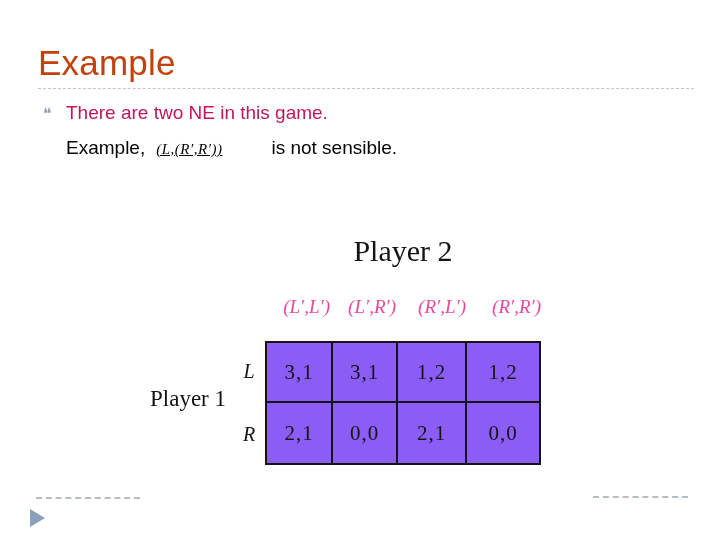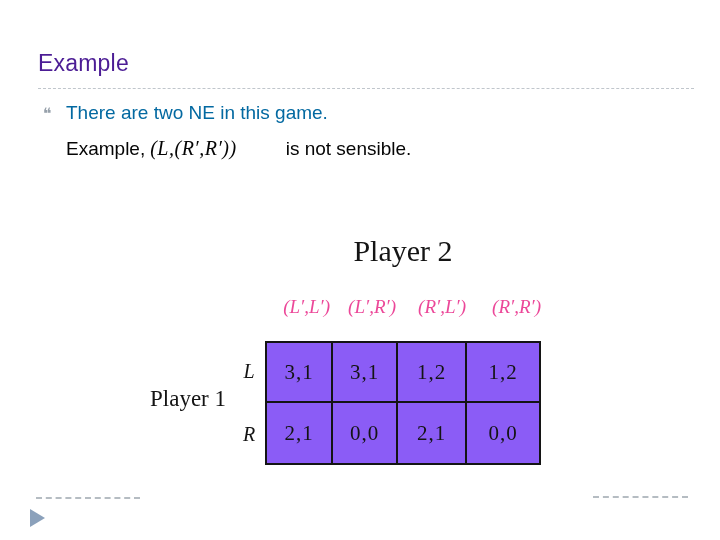--- a/index.html
+++ b/index.html
@@ -6,44 +6,44 @@
   body{
     width:720px;height:540px;background:#ffffff;
     font-family:"Liberation Sans",sans-serif;
     position:relative;overflow:hidden;
   }
   .slide{position:absolute;inset:0;background:#ffffff;}
 
   
   .slide-title{
     position:absolute;left:38px;top:47px;
-    font-size:23px;line-height:32px;color:#4c1d95;
+    font-size:35px;line-height:32px;color:#c2410c;
     letter-spacing:.2px;
   }
   .title-rule{
     position:absolute;left:38px;top:88px;width:656px;height:0;
     border-top:1px dashed #c0c6cc;
   }
 
   
   .bullet-glyph{
     position:absolute;left:43px;top:104px;
     font-size:16px;color:#97a1ab;font-family:"DejaVu Sans",sans-serif;
   }
   .body-line1{
     position:absolute;left:66px;top:101px;
-    font-size:19px;line-height:24px;color:#0369a1;
+    font-size:19px;line-height:24px;color:#be185d;
   }
   .body-line2{
     position:absolute;left:66px;top:136px;
     font-size:19px;line-height:24px;color:#050505;white-space:nowrap;
   }
   .math{
     font-family:"Liberation Serif",serif;font-style:italic;
-    font-size:20px;margin-left:5px;letter-spacing:.5px;
+    font-size:15px;margin-left:11px;letter-spacing:.5px;text-decoration:underline;
   }
   .line2-suffix{margin-left:49px;}
 
   
   .fig-label{
     font-family:"Liberation Serif",serif;color:#141414;
   }
   .player2-label{
     position:absolute;left:265px;top:234px;width:276px;
     text-align:center;font-size:30px;

